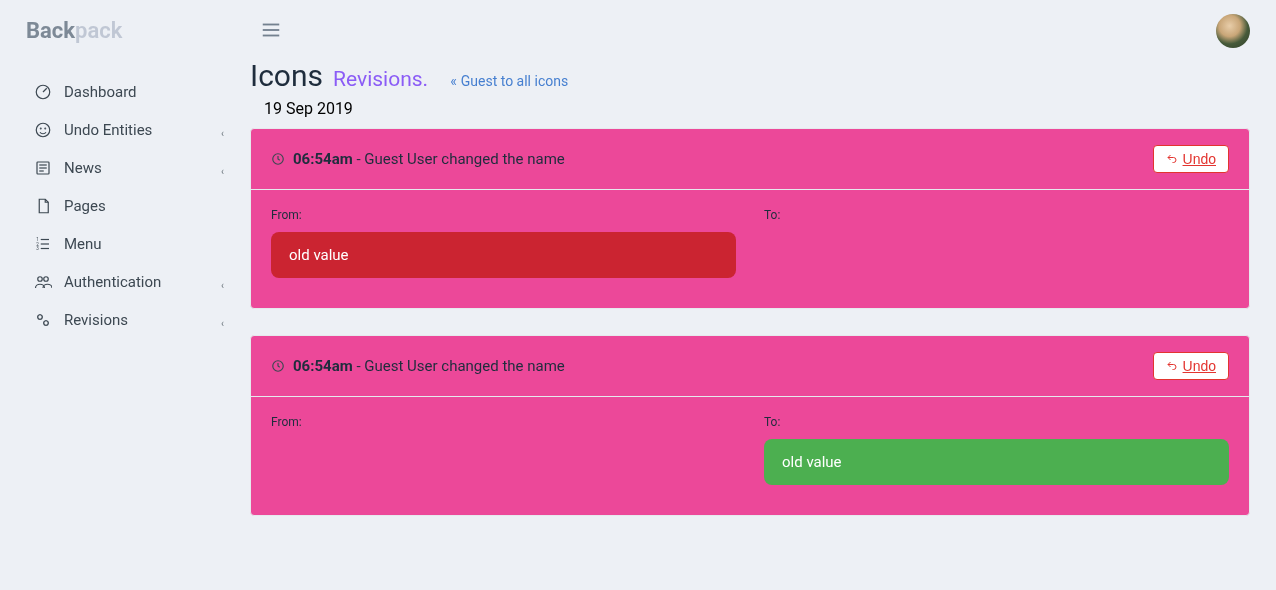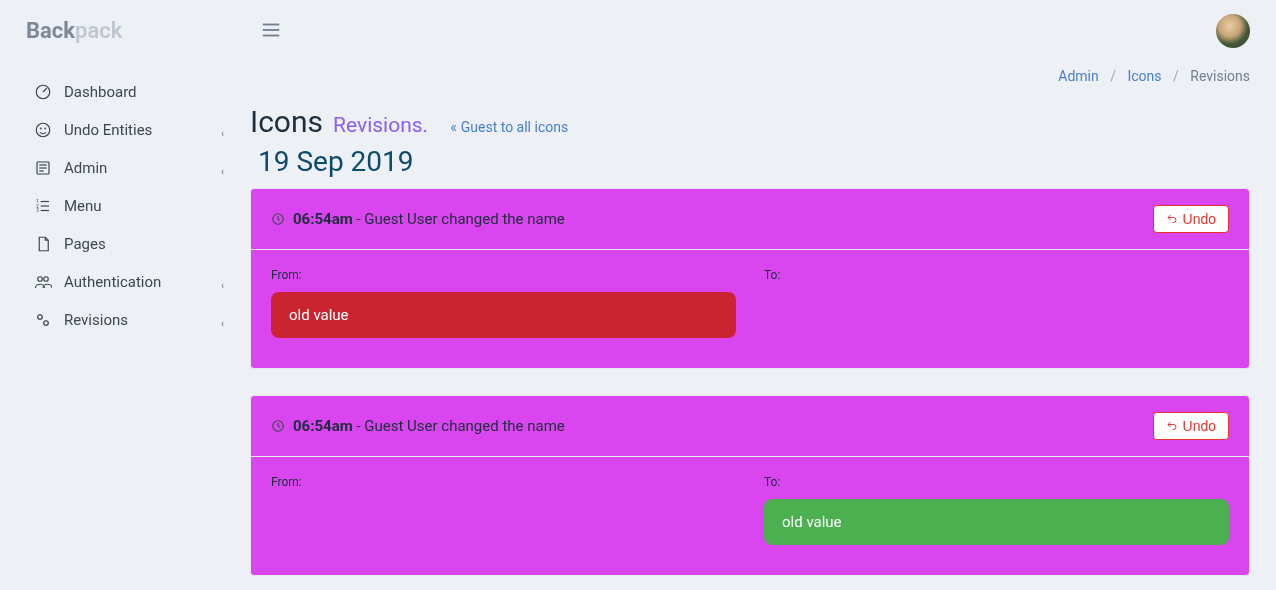--- a/index.html
+++ b/index.html
@@ -128,27 +128,27 @@
       color: #467fd0;
       text-decoration: none;
       font-size: 14px;
       margin-left: 12px;
       cursor: pointer;
       display: inline-flex;
       align-items: center;
       gap: 4px;
     }
     .date-heading {
-      color: #0c4a6e;
-      font-size: 28px;
+      color: #000000;
+      font-size: 16px;
       font-weight: 400;
-      margin: 6px 0 10px 8px;
+      margin: 6px 0 10px 14px;
     }
     .card {
-      background: #d946ef;
+      background: #ec4899;
       border: 1px solid #e6e9ed;
       border-radius: 4px;
       margin-bottom: 26px;
     }
     .card-header {
       padding: 16px 20px;
       border-bottom: 1px solid #e6e9ed;
       display: flex;
       align-items: center;
       justify-content: space-between;
@@ -174,20 +174,21 @@
       border: 1px solid #e3342f;
       color: #e3342f;
       background: #fff;
       padding: 5px 12px;
       border-radius: 4px;
       font-size: 14px;
       cursor: pointer;
       display: inline-flex;
       align-items: center;
       gap: 5px;
+      text-decoration: underline;
     }
     .undo-btn svg {
       width: 12px;
       height: 12px;
     }
     .card-body {
       padding: 18px 20px 30px 20px;
       display: flex;
       gap: 28px;
     }
@@ -244,44 +245,44 @@
       </li>
       <li class="nav-item">
         <span class="icon">
           <svg viewBox="0 0 24 24" fill="none" stroke="currentColor" stroke-width="1.6">
               <rect x="4" y="4" width="16" height="16" rx="1"></rect>
               <line x1="7" y1="8" x2="17" y2="8"></line>
               <line x1="7" y1="12" x2="17" y2="12"></line>
               <line x1="7" y1="16" x2="13" y2="16"></line>
             </svg>
         </span>
-        <span>Admin</span>
+        <span>News</span>
         <span class="chev">‹</span>
+      </li>
+      <li class="nav-item">
+        <span class="icon">
+          <svg viewBox="0 0 24 24" fill="none" stroke="currentColor" stroke-width="1.6">
+              <path d="M7 3h8l4 4v14H7z"></path>
+              <path d="M15 3v4h4"></path>
+            </svg>
+        </span>
+        <span>Pages</span>
       </li>
       <li class="nav-item">
         <span class="icon">
           <svg viewBox="0 0 24 24" fill="none" stroke="currentColor" stroke-width="1.6">
               <line x1="9" y1="6" x2="20" y2="6"></line>
               <line x1="9" y1="12" x2="20" y2="12"></line>
               <line x1="9" y1="18" x2="20" y2="18"></line>
               <text x="3" y="8" font-size="6" fill="currentColor" stroke="none">1</text>
               <text x="3" y="14" font-size="6" fill="currentColor" stroke="none">2</text>
               <text x="3" y="20" font-size="6" fill="currentColor" stroke="none">3</text>
             </svg>
         </span>
         <span>Menu</span>
-      </li>
-      <li class="nav-item">
-        <span class="icon">
-          <svg viewBox="0 0 24 24" fill="none" stroke="currentColor" stroke-width="1.6">
-              <path d="M7 3h8l4 4v14H7z"></path>
-              <path d="M15 3v4h4"></path>
-            </svg>
-        </span>
-        <span>Pages</span>
       </li>
       <li class="nav-item">
         <span class="icon">
           <svg viewBox="0 0 24 24" fill="none" stroke="currentColor" stroke-width="1.6">
               <circle cx="8" cy="8" r="3"></circle>
               <circle cx="16" cy="8" r="3"></circle>
               <path d="M2 20c0-3 3-5 6-5s6 2 6 5"></path>
               <path d="M12 20c0-3 3-5 6-5s6 2 6 5"></path>
             </svg>
         </span>
@@ -307,27 +308,20 @@
       <div class="hamburger">
         <svg viewBox="0 0 24 24" fill="none" stroke="currentColor" stroke-width="2">
             <line x1="3" y1="6" x2="21" y2="6"></line>
             <line x1="3" y1="12" x2="21" y2="12"></line>
             <line x1="3" y1="18" x2="21" y2="18"></line>
           </svg>
       </div>
       <div class="avatar"></div>
     </div>
 
-    <div class="breadcrumb">
-      <a>Admin</a>
-      <span class="sep">/</span>
-      <a>Icons</a>
-      <span class="sep">/</span>
-      <span class="active">Revisions</span>
-    </div>
 
     <div class="content">
       <div class="page-header">
         <span class="page-title">Icons</span>
         <span class="page-subtitle">Revisions.</span>
         <a class="back-link">
           <span>«</span>
           <span>Guest to all icons</span>
         </a>
       </div>

